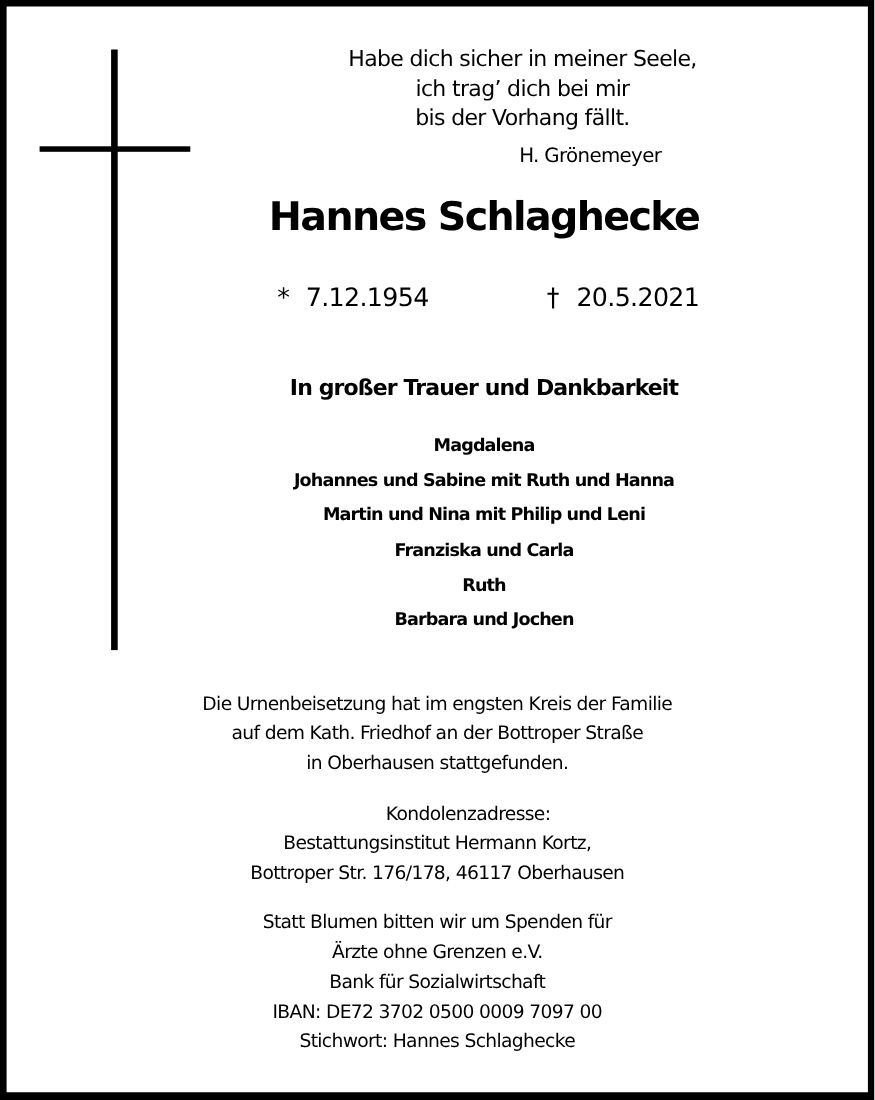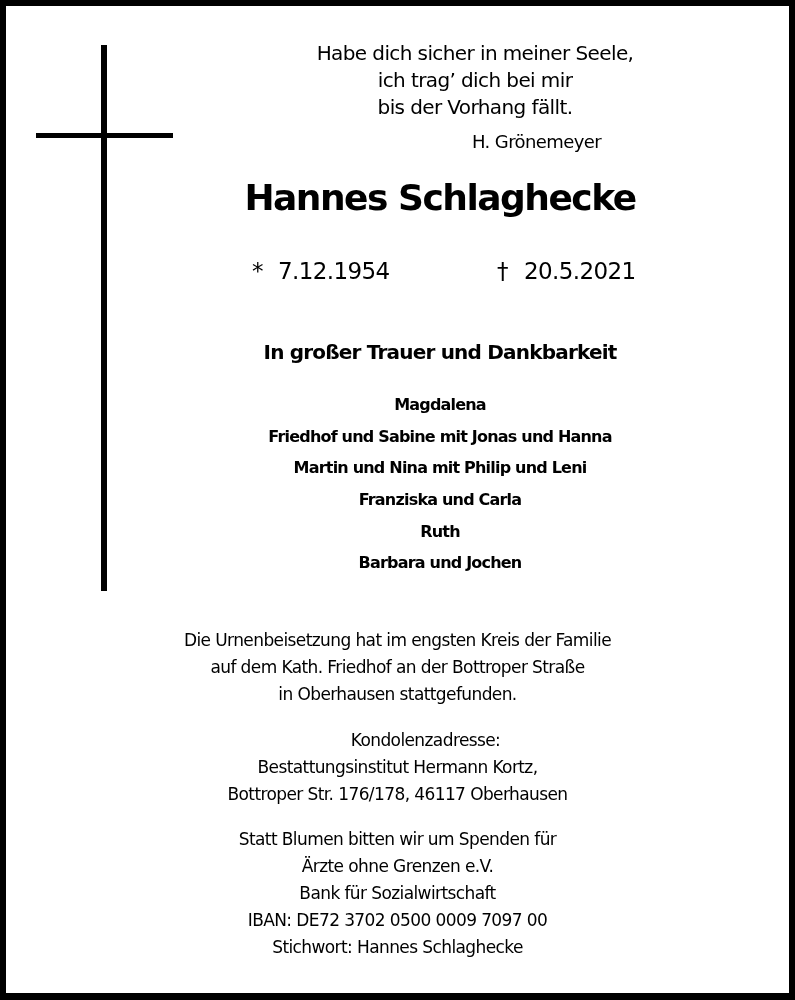--- a/index.html
+++ b/index.html
@@ -42,21 +42,21 @@
   <span class="reg date" style="position:absolute;left:252px;top:258px;">*</span>
   <span class="reg date" style="position:absolute;left:278px;top:258px;">7.12.1954</span>
   <span class="reg date" style="position:absolute;left:497px;top:258px;">†</span>
   <span class="reg date" style="position:absolute;left:524px;top:258px;">20.5.2021</span>
 </div>
 
 <div class="line bold" style="left:130px;width:620px;top:340px;font-size:20px;">In großer Trauer und Dankbarkeit</div>
 
 <div>
   <div class="line bold family" style="left:120px;width:640px;top:389px;">Magdalena</div>
-  <div class="line bold family" style="left:120px;width:640px;top:421px;">Friedhof und Sabine mit Jonas und Hanna</div>
+  <div class="line bold family" style="left:120px;width:640px;top:421px;">Johannes und Sabine mit Ruth und Hanna</div>
   <div class="line bold family" style="left:120px;width:640px;top:452px;">Martin und Nina mit Philip und Leni</div>
   <div class="line bold family" style="left:120px;width:640px;top:484px;">Franziska und Carla</div>
   <div class="line bold family" style="left:120px;width:640px;top:516px;">Ruth</div>
   <div class="line bold family" style="left:120px;width:640px;top:547px;">Barbara und Jochen</div>
 </div>
 
 <div>
   <div class="line reg body" style="top:627px;">Die Urnenbeisetzung hat im engsten Kreis der Familie</div>
   <div class="line reg body" style="top:654px;">auf dem Kath. Friedhof an der Bottroper Straße</div>
   <div class="line reg body" style="top:681px;">in Oberhausen stattgefunden.</div>

